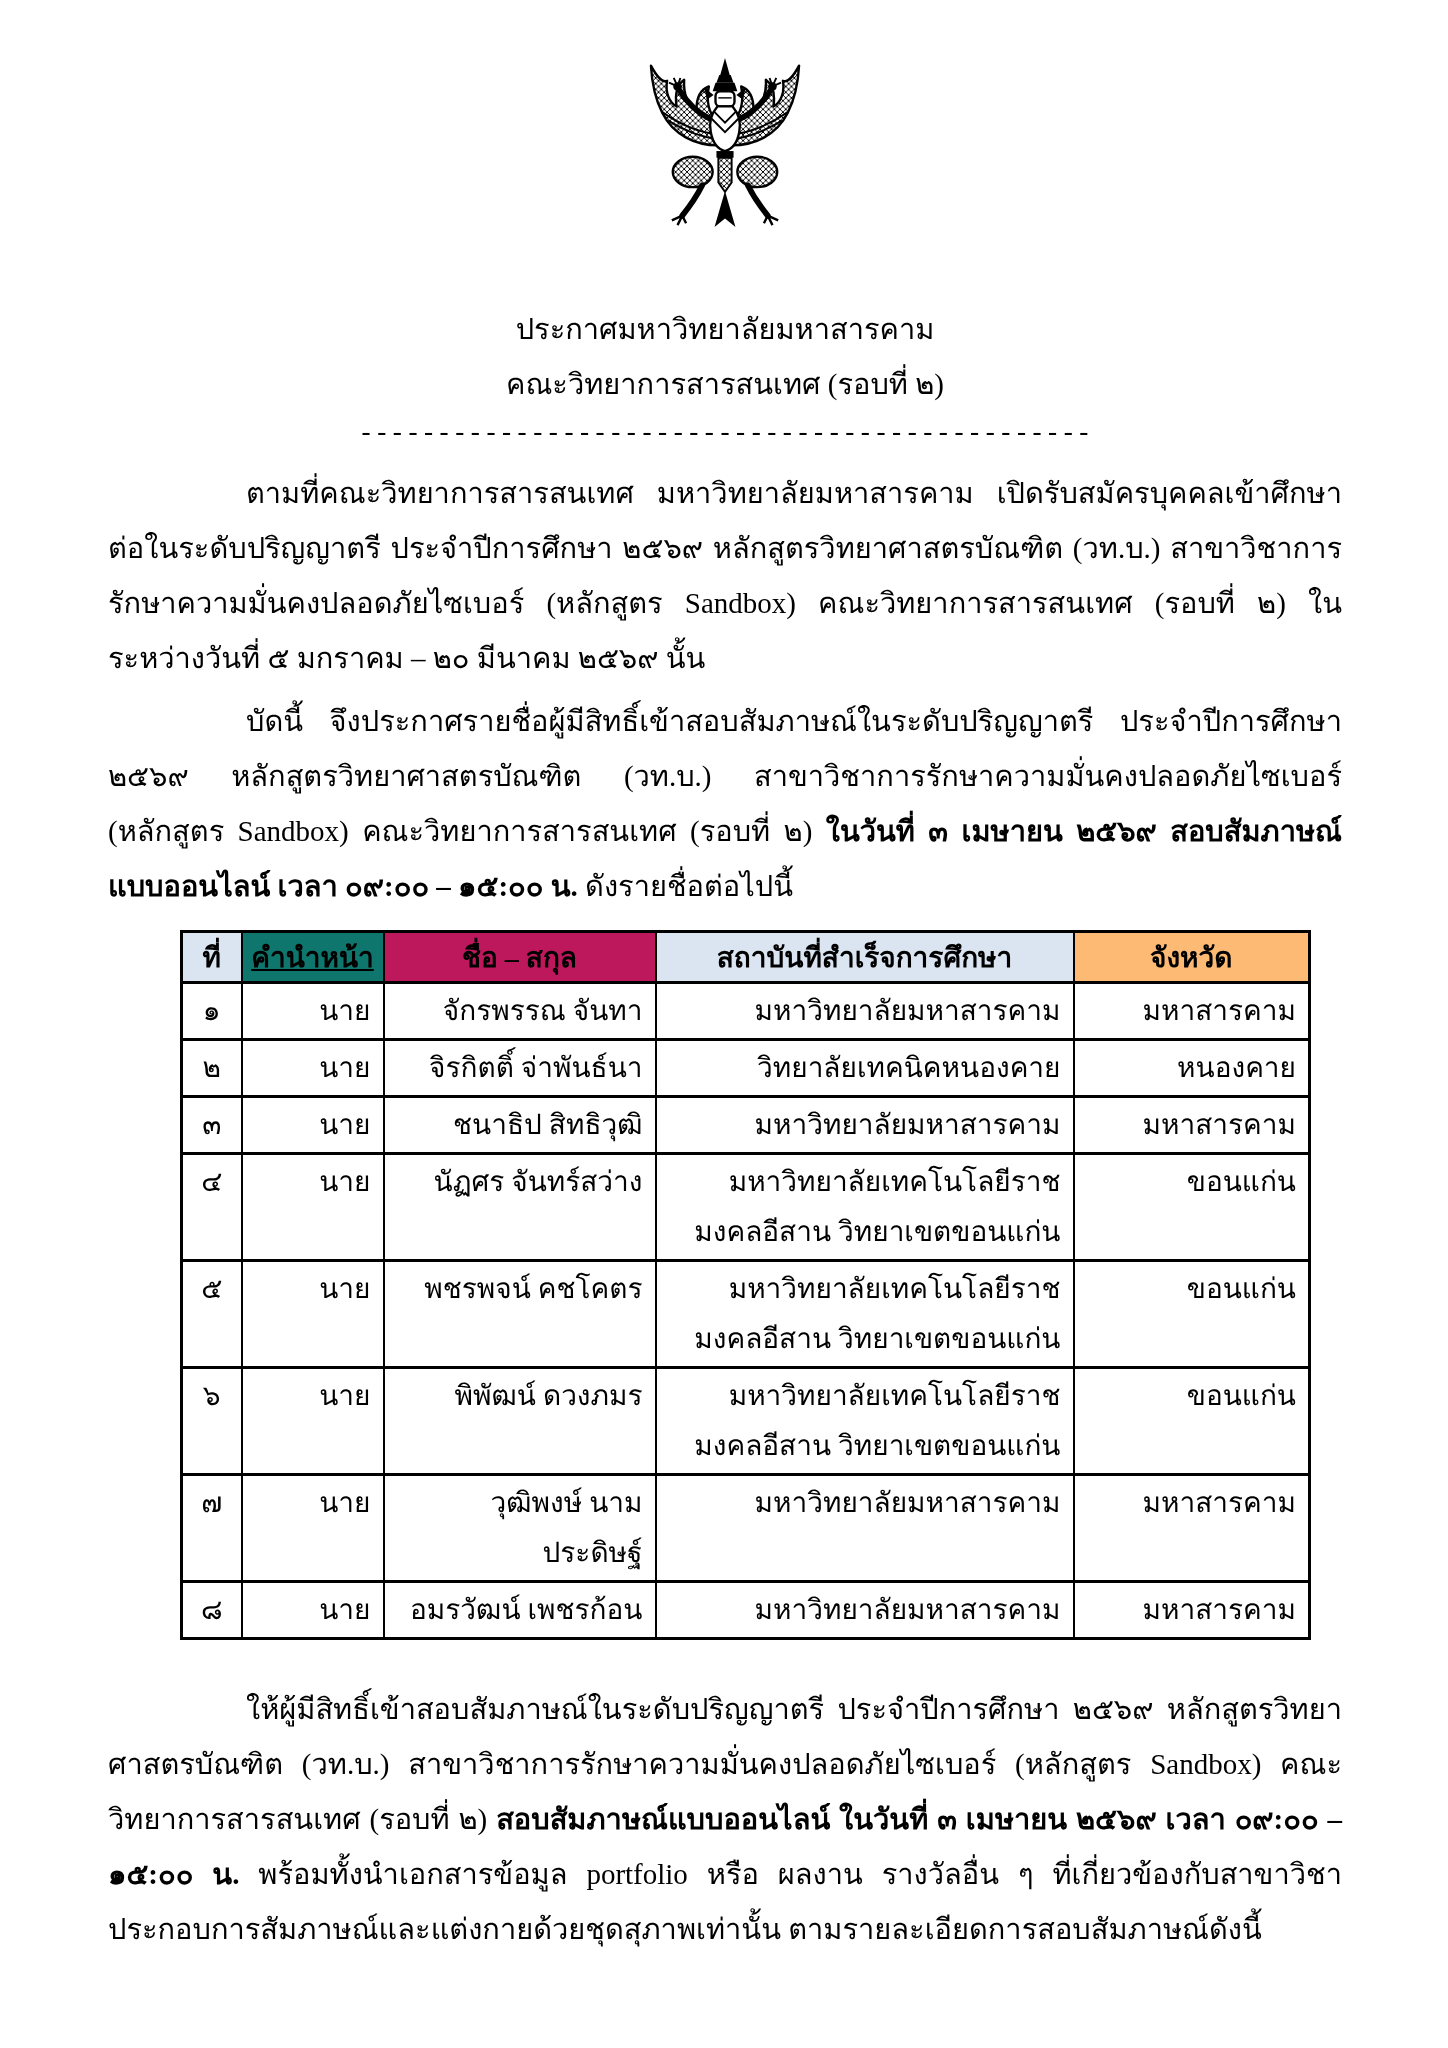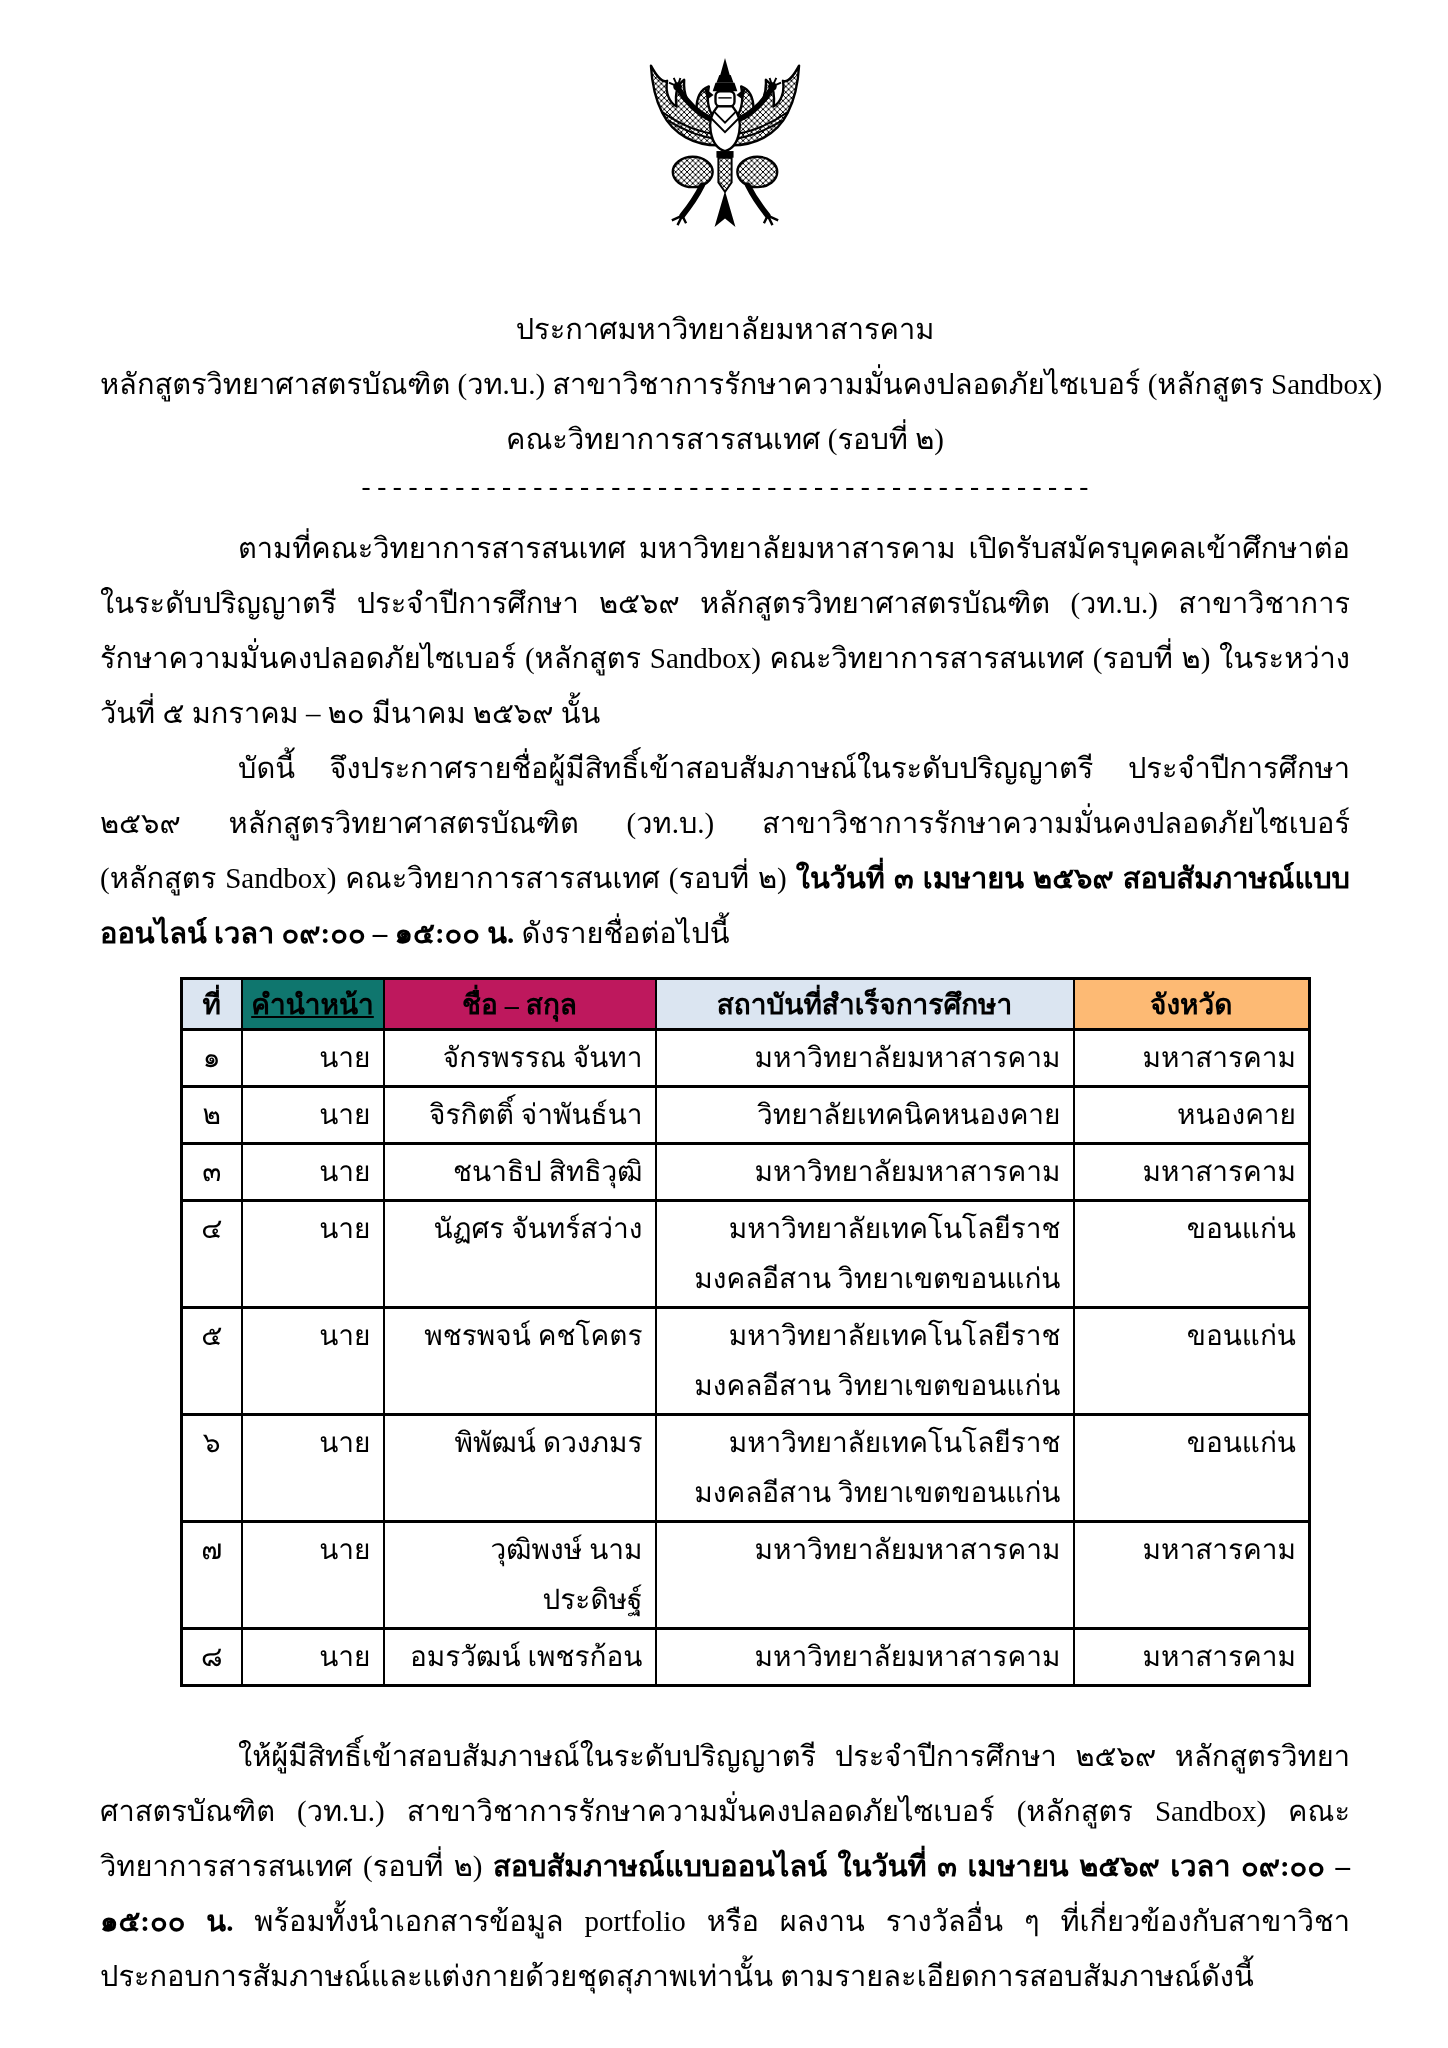--- a/index.html
+++ b/index.html
@@ -26,21 +26,21 @@
   }
   .title-line { white-space: nowrap; }
   .divider-line {
     text-align: center;
     font-size: 26px;
     line-height: 44px;
     letter-spacing: 0px;
     font-family: "Liberation Mono", "DejaVu Sans Mono", monospace;
   }
   .para {
-    margin: 0;
+    margin: 8px;
     font-size: 29px;
     line-height: 55px;
     text-align: justify;
     text-indent: 138px;
   }
   .para.first { margin-top: 10px; }
   .bold { font-weight: bold; }
   table.candidates {
     border-collapse: collapse;
     table-layout: fixed;
@@ -124,21 +124,20 @@
 
       <rect x="91" y="98" width="18" height="7" fill="#000"></rect>
       <path d="M93,105 h14 v26 l-7,10 l-7,-10 Z" fill="url(#xh)" stroke="#000" stroke-width="2"></path>
 
       <path d="M100,140 l-11,38 l11,-9 l11,9 Z" fill="#000"></path>
     </svg>
   </div>
 
   <div class="title-block">
     <div class="title-line">ประกาศมหาวิทยาลัยมหาสารคาม</div>
-    <div class="title-line">หลักสูตรวิทยาศาสตรบัณฑิต (วท.บ.) สาขาวิชาการรักษาความมั่นคงปลอดภัยไซเบอร์ (หลักสูตร Sandbox)</div>
     <div class="title-line">คณะวิทยาการสารสนเทศ (รอบที่ ๒)</div>
     <div class="divider-line">-----------------------------------------------</div>
   </div>
 
   <p class="para first">ตามที่คณะวิทยาการสารสนเทศ มหาวิทยาลัยมหาสารคาม เปิดรับสมัครบุคคลเข้าศึกษาต่อในระดับปริญญาตรี ประจำปีการศึกษา ๒๕๖๙ หลักสูตรวิทยาศาสตรบัณฑิต (วท.บ.) สาขาวิชาการรักษาความมั่นคงปลอดภัยไซเบอร์ (หลักสูตร Sandbox) คณะวิทยาการสารสนเทศ (รอบที่ ๒) ในระหว่างวันที่ ๕ มกราคม – ๒๐ มีนาคม ๒๕๖๙ นั้น</p>
 
   <p class="para"><span>บัดนี้ จึงประกาศรายชื่อผู้มีสิทธิ์เข้าสอบสัมภาษณ์ในระดับปริญญาตรี ประจำปีการศึกษา ๒๕๖๙ หลักสูตรวิทยาศาสตรบัณฑิต (วท.บ.) สาขาวิชาการรักษาความมั่นคงปลอดภัยไซเบอร์ (หลักสูตร Sandbox) คณะวิทยาการสารสนเทศ (รอบที่ ๒) </span><span class="bold">ในวันที่ ๓ เมษายน ๒๕๖๙ สอบสัมภาษณ์แบบออนไลน์ เวลา ๐๙:๐๐ – ๑๕:๐๐ น.</span><span> ดังรายชื่อต่อไปนี้</span></p>
 
   <table class="candidates">
     <colgroup>

